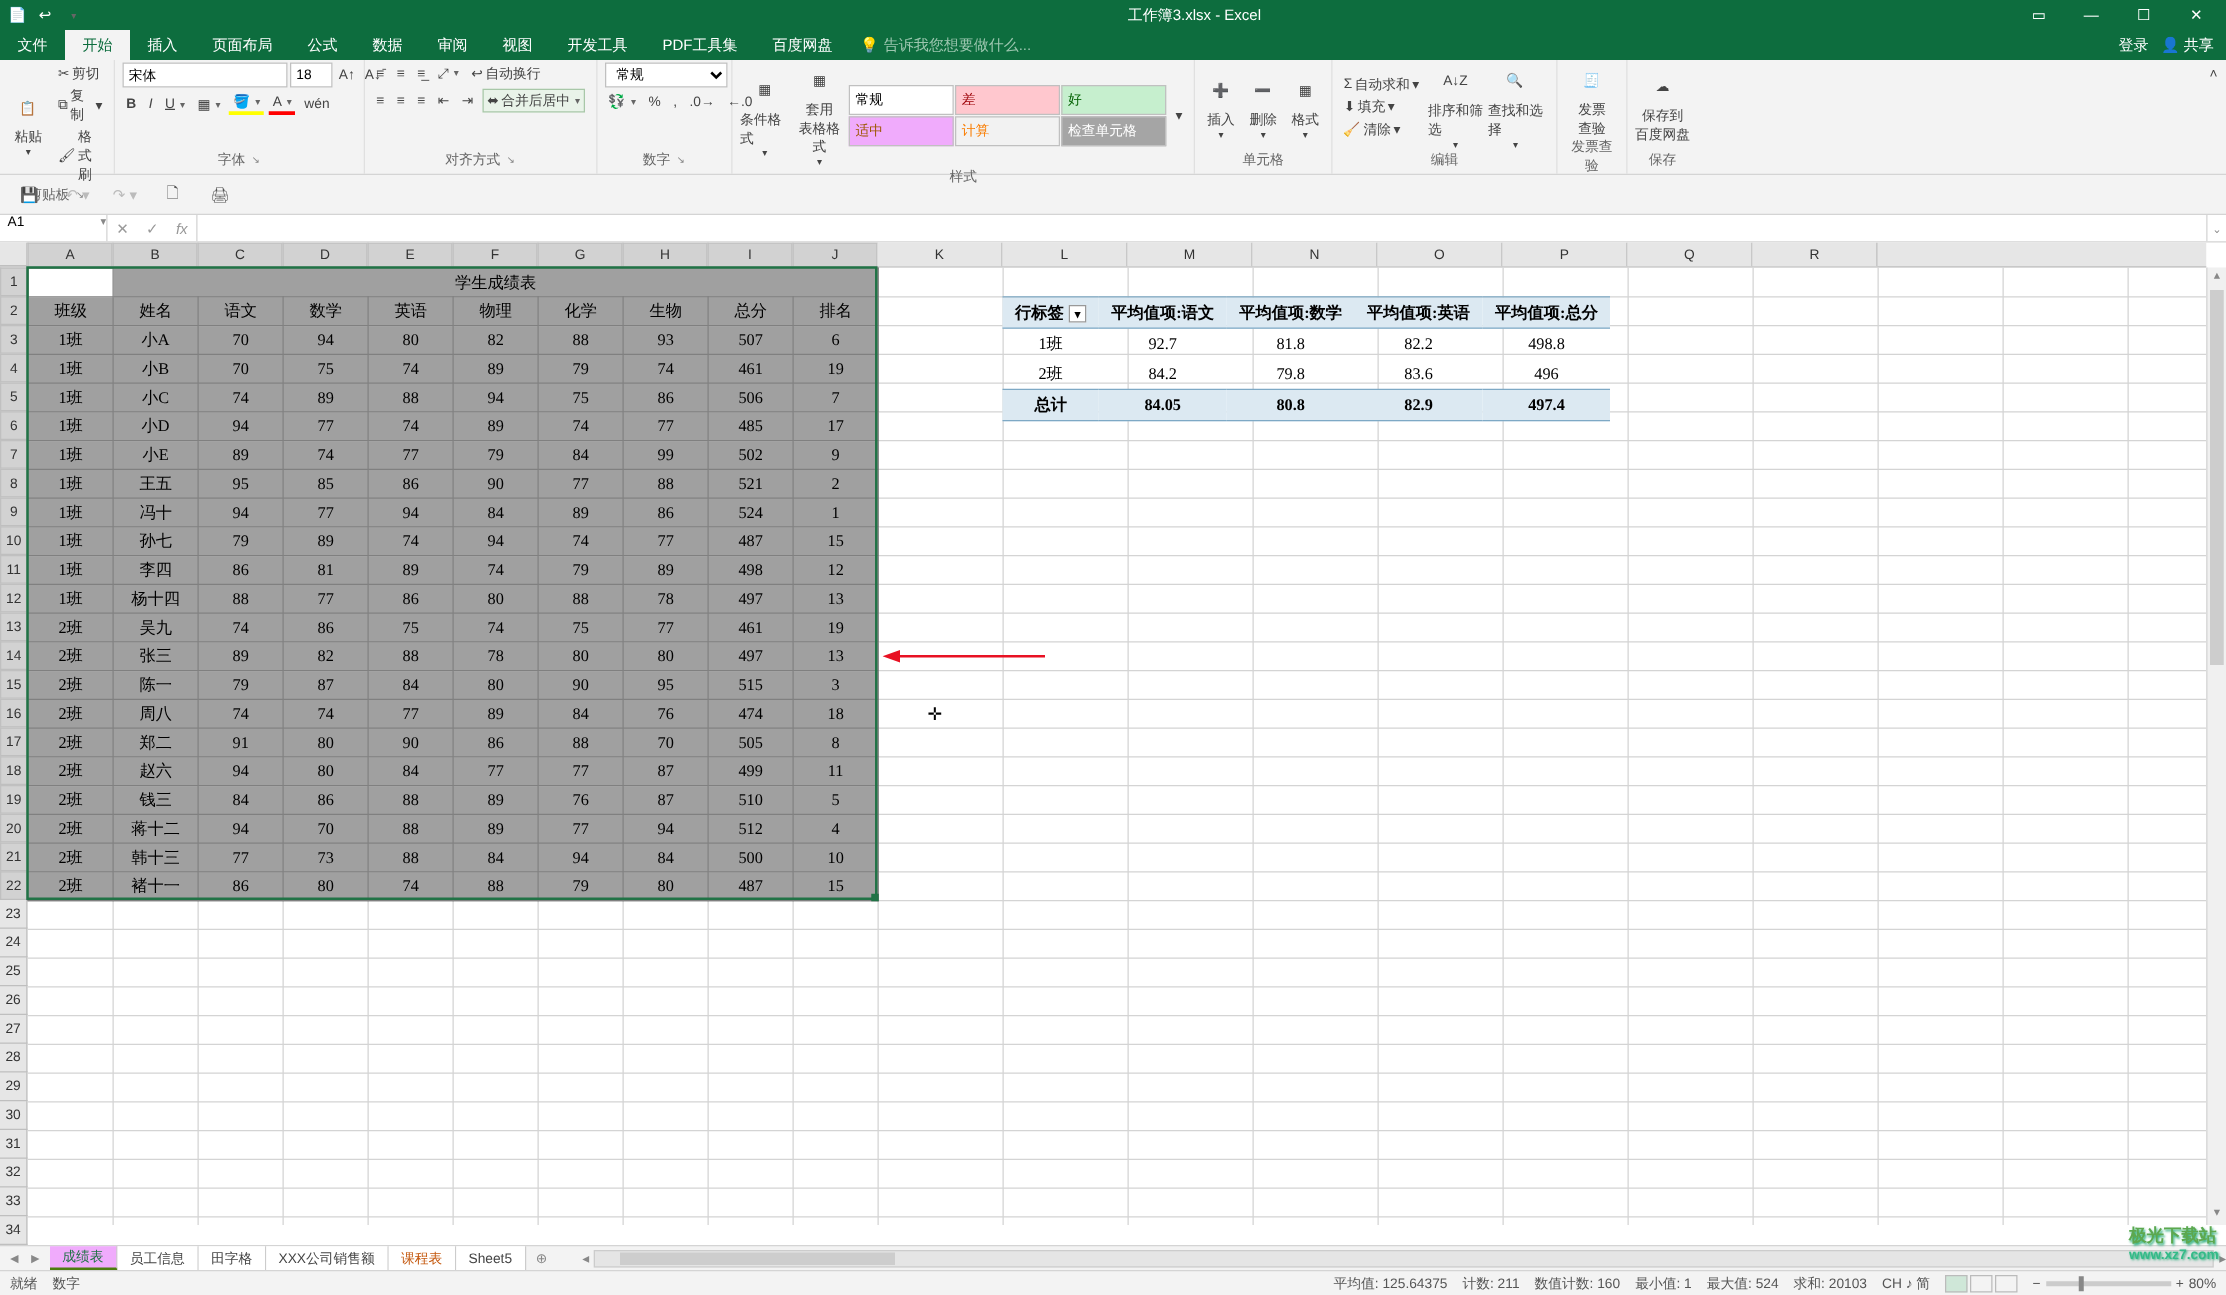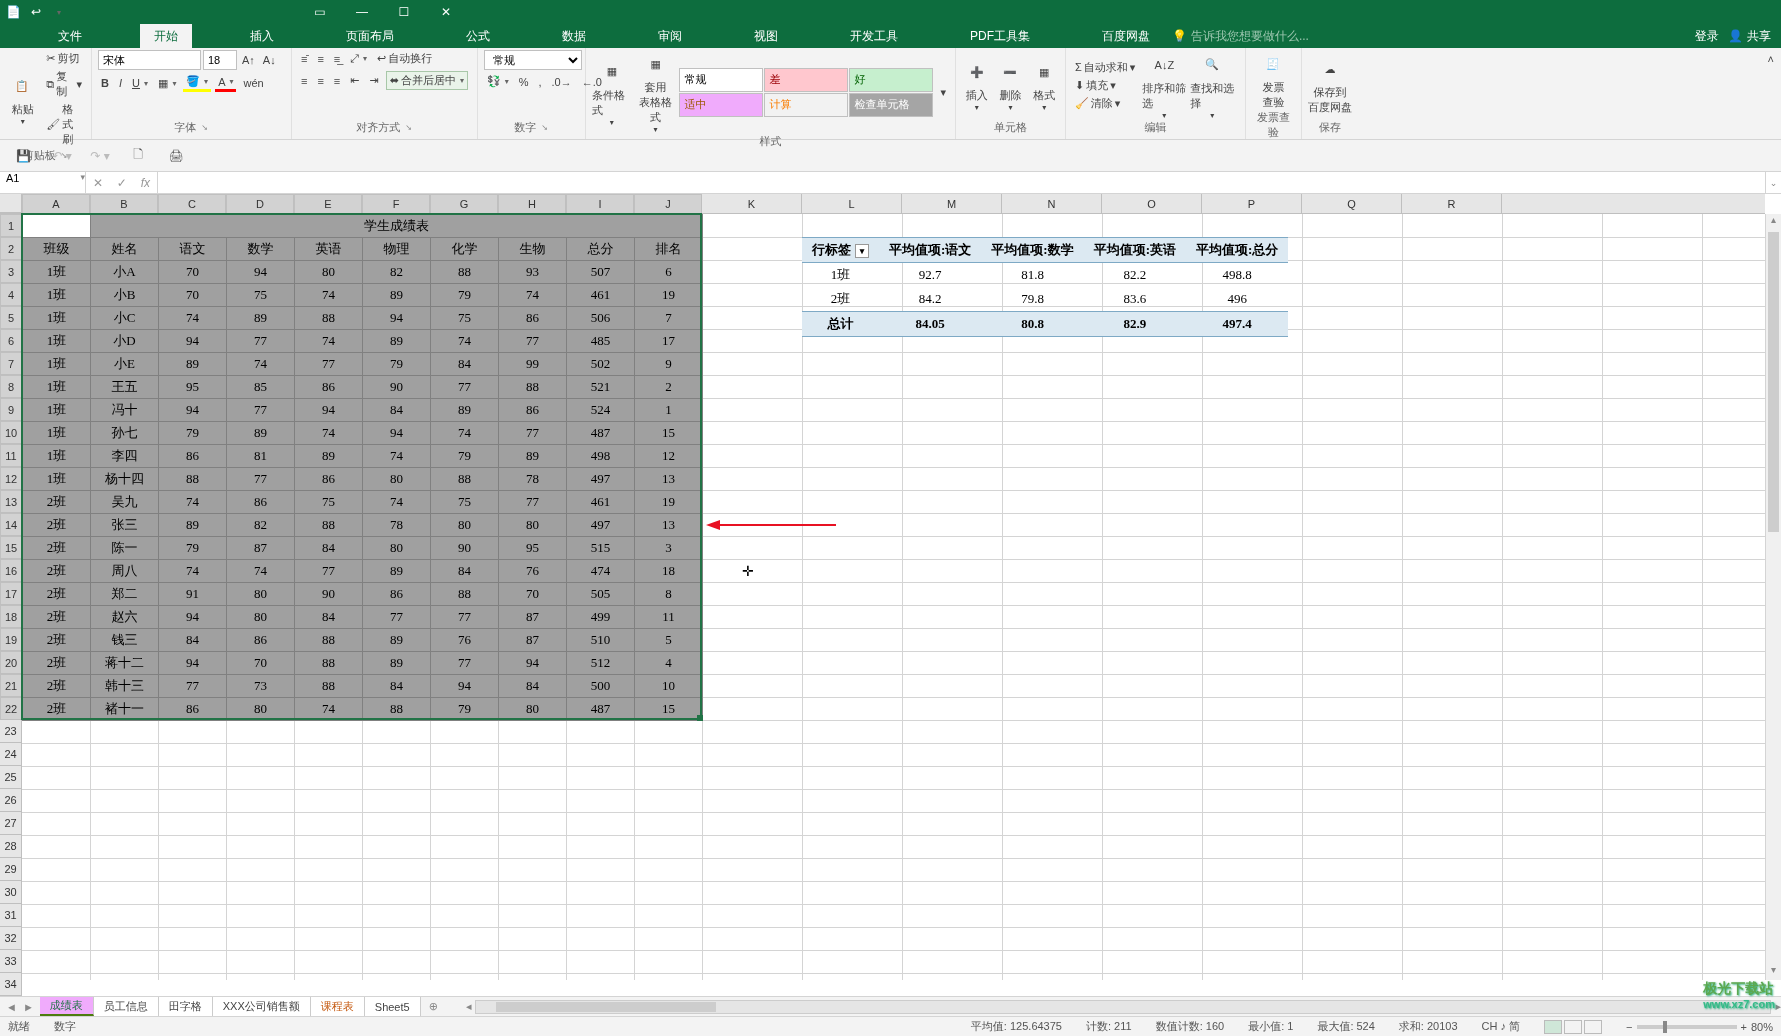--- a/index.html
+++ b/index.html
@@ -8,21 +8,21 @@
 
 .titlebar { background: #0d6d3e; height: 24px; display: flex; align-items: center; color: #fff; }
 .titlebar .tb-left { width: 300px; display: flex; align-items: center; gap: 2px; padding-left: 4px; }
 .titlebar .tb-center { flex: 1; text-align: center; font-size: 12px; }
 .titlebar .tb-right { display: flex; gap: 2px; padding-right: 4px; }
 .tb-btn { width: 40px; height: 22px; display: flex; align-items: center; justify-content: center; cursor: pointer; }
 .tb-icon { width: 20px; height: 22px; display:flex;align-items:center;justify-content:center;}
 
 
 .ribtabs { background: #0d6d3e; height: 24px; display: flex; align-items: stretch; color: #fff; font-size: 12px; }
-.ribtabs .tab { padding: 0 14px; display: flex; align-items: center; cursor: pointer; margin-left: 44px; }
+.ribtabs .tab { padding: 0 14px; display: flex; align-items: center; cursor: pointer; }
 .ribtabs .tab.active { background: #f3f3f3; color: #0d6d3e; }
 .ribtabs .tellme { flex: 1; display: flex; align-items: center; color: #9cc6af; padding-left: 8px; gap: 4px; }
 .ribtabs .right { display: flex; align-items: center; gap: 10px; padding-right: 10px; }
 
 
 .ribbon { background: #f3f3f3; height: 92px; border-bottom: 1px solid #d4d4d4; display: flex; }
 .group { border-right: 1px solid #e0e0e0; padding: 2px 6px; display: flex; flex-direction: column; justify-content: space-between; }
 .group-title { text-align: center; font-size: 11px; color: #666; padding-bottom: 2px; display:flex;justify-content:center;align-items:center;gap:4px;}
 .g-body { flex: 1; display: flex; align-items: center; gap: 4px; }
 .btncol { display: flex; flex-direction: column; gap: 1px; }
@@ -89,21 +89,21 @@
 .sheetnav { display: flex; align-items: center; padding: 0 6px; gap: 6px; color: #888; }
 .sheettab { padding: 0 10px; border-right: 1px solid #ccc; display: flex; align-items: center; cursor: pointer; background: #fff; color: #444; }
 .sheettab.active { background: #f0abfc; border-bottom: 2px solid #4d7c0f; color: #217346; }
 .sheettab.orange { color: #c55a11; }
 .sheetadd { padding: 0 8px; display: flex; align-items: center; color: #888; }
 .sheetscroll { flex: 1; display: flex; align-items: center; padding-left: 20px; }
 .hsb { flex:1; height:14px; background:#e5e5e5; border:1px solid #ccc; position:relative; margin:2px 4px;}
 .hsb-thumb { position:absolute; left:20px; top:1px; bottom:1px; width:220px; background:#cdcdcd;}
 
 
-.status { height: 20px; background: #f3f3f3; border-top: 1px solid #d4d4d4; display: flex; align-items: center; font-size: 11px; color: #555; padding: 0 8px; gap: 24px; }
+.status { height: 20px; background: #f3f3f3; border-top: 1px solid #d4d4d4; display: flex; align-items: center; font-size: 11px; color: #555; padding: 0 8px; gap: 12px; }
 .status .spc { flex: 1; }
 .viewbtns { display:flex; gap:2px;}
 .viewbtns span { width:18px;height:14px;border:1px solid #bbb;display:inline-block;}
 .zoom { display:flex;align-items:center;gap:4px;}
 .zoom .slider { width:100px;height:4px;background:#ccc;position:relative;}
 .zoom .slider::after{content:'';position:absolute;left:26px;top:-4px;width:4px;height:12px;background:#888;}
 
 .watermark { position: absolute; right: 6px; bottom: 26px; font-size: 14px; color: #5ca84f; font-weight: bold; text-shadow: 1px 1px 2px #2a7; }
 .watermark small { display:block; font-size:11px; color:#3b8; }
 
@@ -111,20 +111,21 @@
 </style>
 </head>
 <body>
 
 <div class="titlebar">
   <div class="tb-left">
     <span class="tb-icon">📄</span>
     <span class="tb-icon">↩</span>
     <span class="tb-icon dd"></span>
   </div>
+  <div class="tb-center">工作簿3.xlsx - Excel</div>
   <div class="tb-right">
     <span class="tb-btn">▭</span>
     <span class="tb-btn">—</span>
     <span class="tb-btn">☐</span>
     <span class="tb-btn">✕</span>
   </div>
 </div>
 
 <div class="ribtabs">
   <div class="tab">文件</div>
@@ -161,21 +162,21 @@
     </div>
     <div class="group-title">
         <span>剪贴板</span>
         <span class="dlgexpand">↘</span>
       </div>
   </div>
 
   <div class="group" style="width:200px">
     <div class="g-body" style="flex-direction:column;align-items:stretch;gap:4px">
       <div style="display:flex;gap:2px">
-        <input class="sel" style="width: 103px; font-family: Liberation Mono, monospace;" value="宋体">
+        <input class="sel" style="width: 132px; font-family: Liberation Mono, monospace;" value="宋体">
         <input class="sel" style="width: 34px;" value="18">
         <span class="ctrl">A↑</span>
         <span class="ctrl">A↓</span>
       </div>
       <div style="display:flex;gap:4px">
         <span class="ctrl">
             <b>B</b>
           </span>
         <span class="ctrl">
             <i>I</i>

